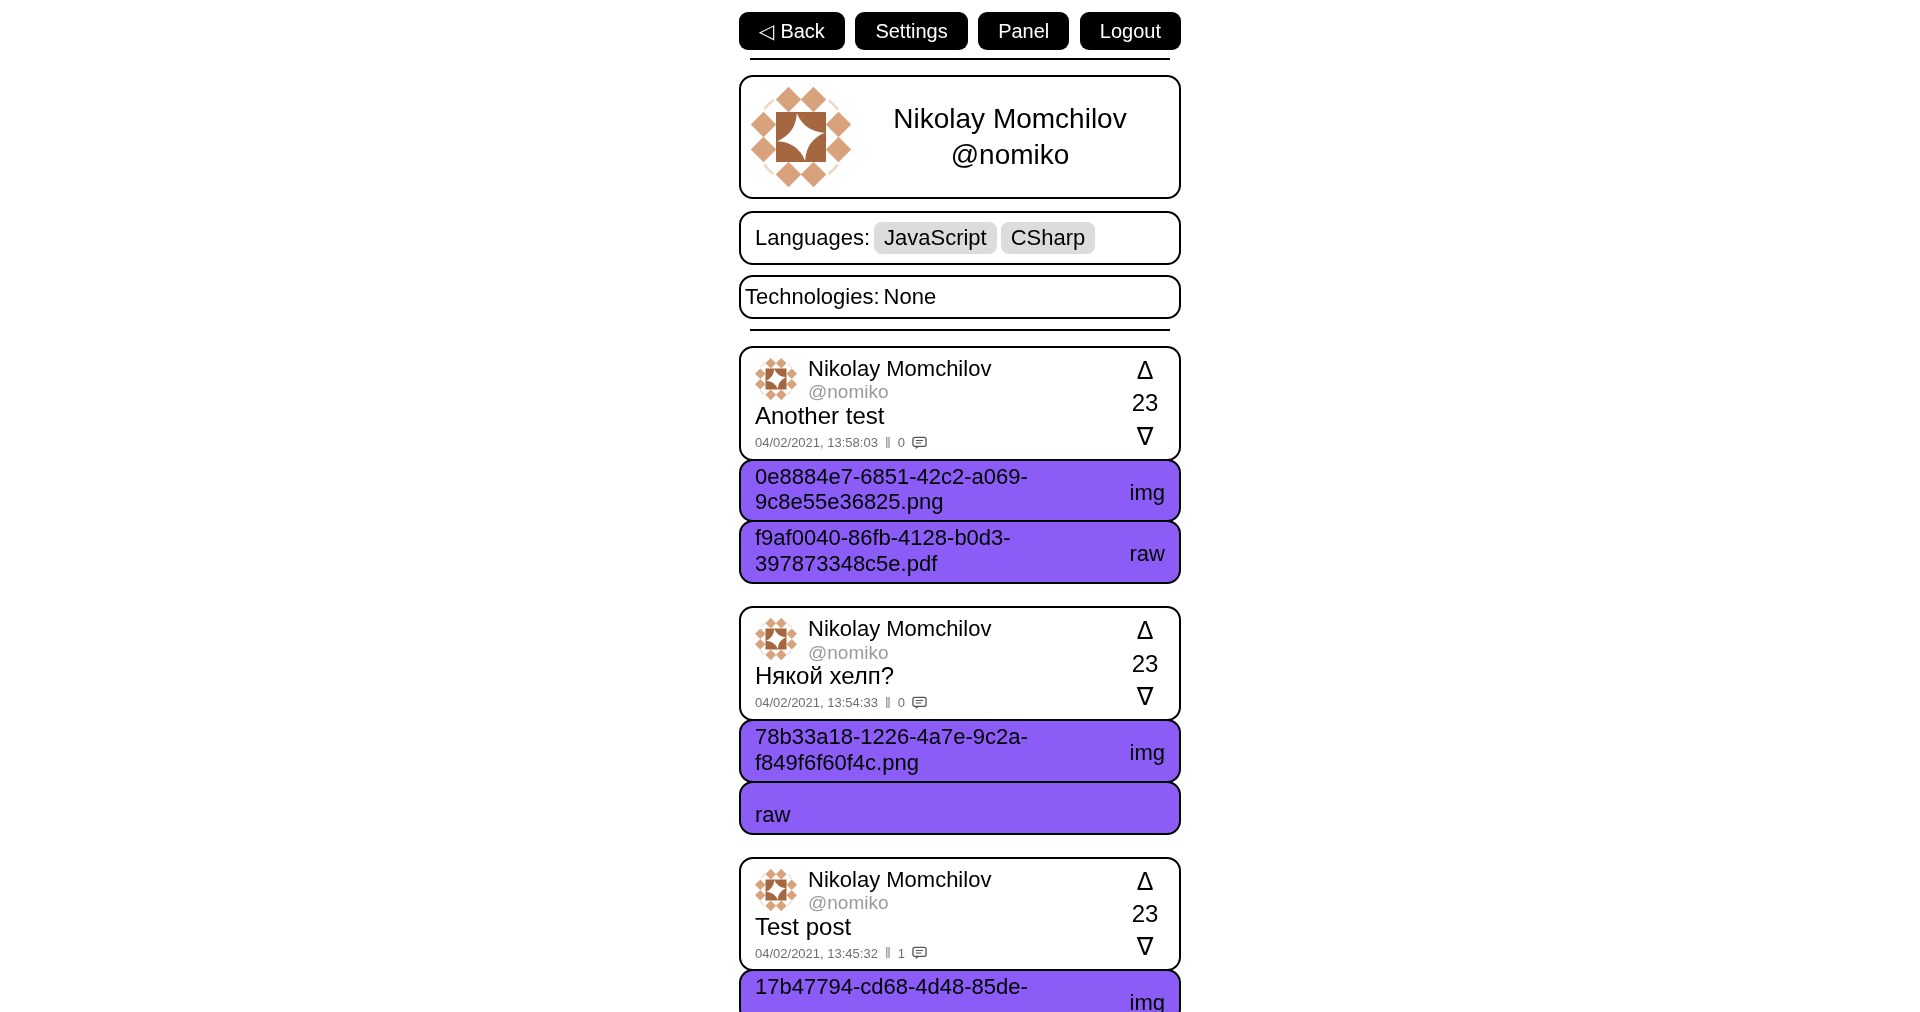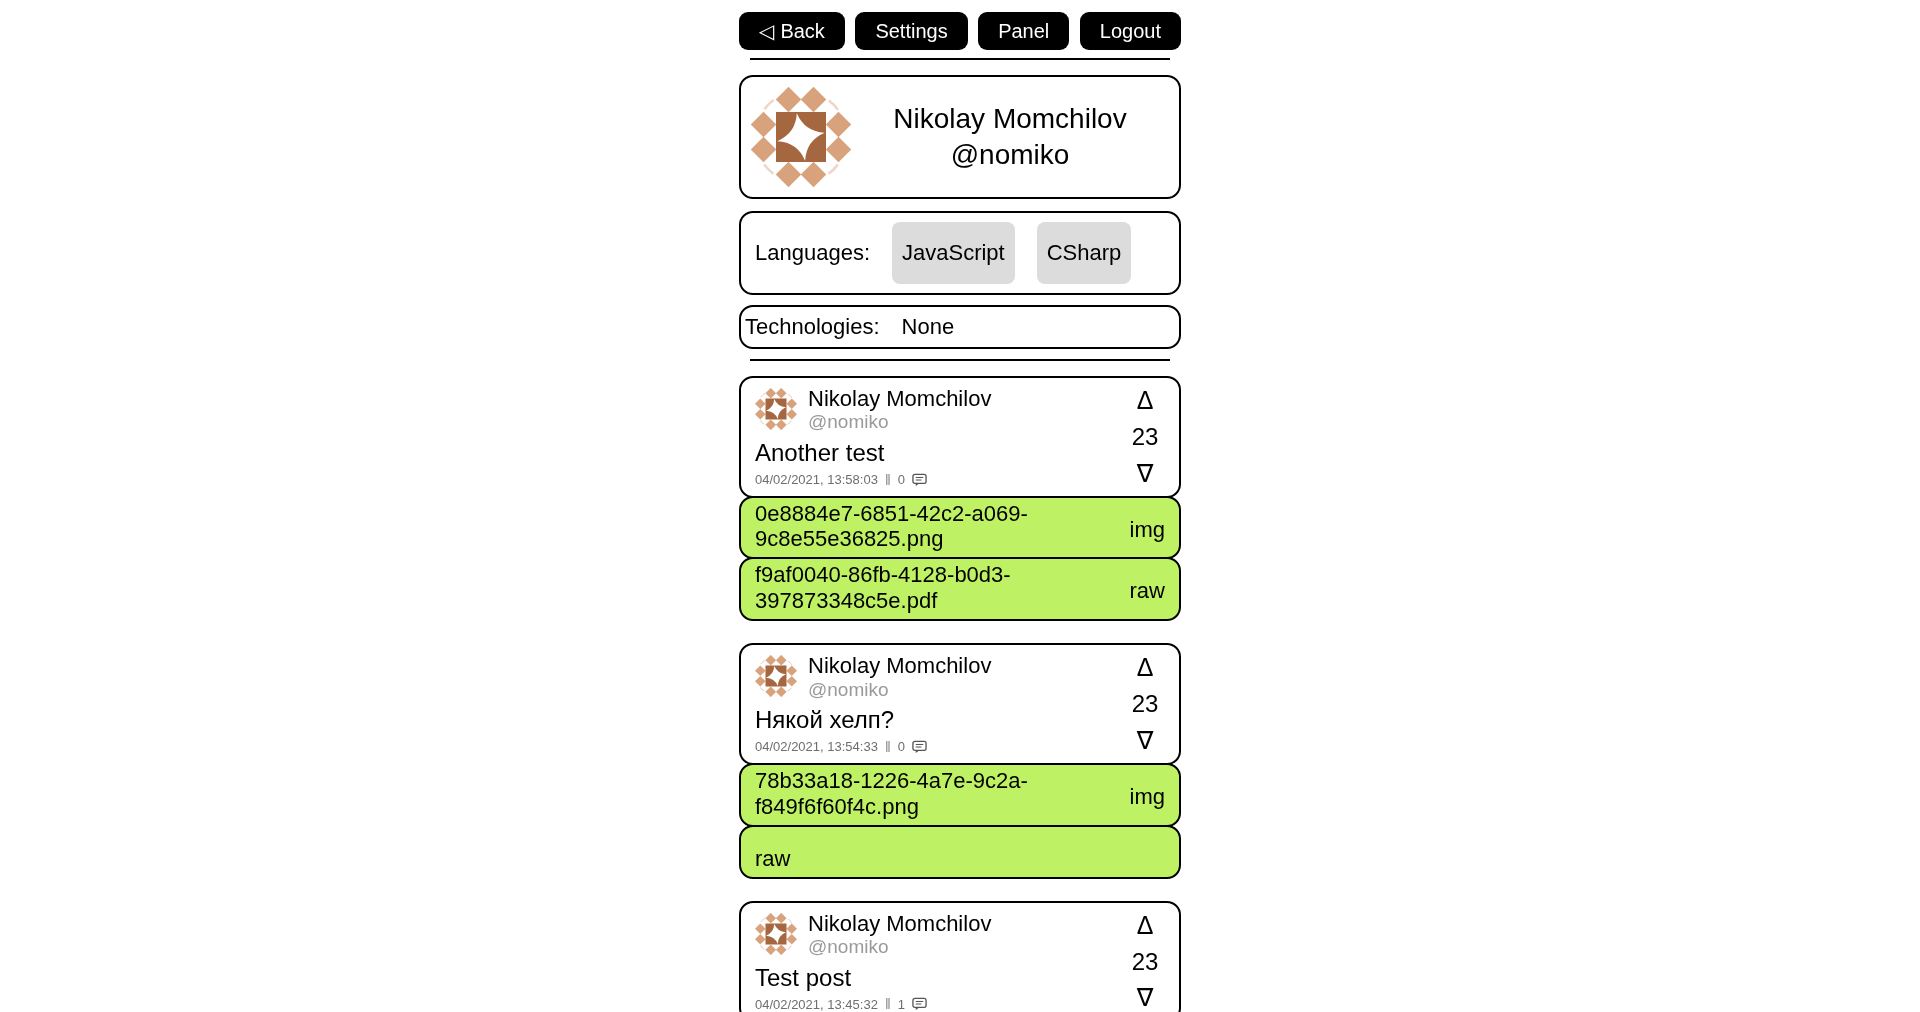--- a/index.html
+++ b/index.html
@@ -32,47 +32,47 @@
   hr.rule{border:none;border-top:2.5px solid #000;width:95%;margin:8px auto 15px auto;}
 
   
   .card{
     background:#fff;border:2px solid var(--card-border);border-radius:14px;
   }
   .profile-card{display:flex;align-items:center;padding:10px;margin-bottom:12px;}
   .profile-card .big-avatar{width:100px;height:100px;flex:0 0 auto;}
   .profile-name{flex:1;text-align:center;font-size:28px;line-height:1.28;}
 
-  .info-card{display:flex;align-items:center;gap:22px;padding:9px 14px;font-size:22px;margin-bottom:10px;}
-  .pill{background:var(--pill-bg);border-radius:8px;padding:18px 10px;}
+  .info-card{display:flex;align-items:center;gap:4px;padding:9px 14px;font-size:22px;margin-bottom:10px;}
+  .pill{background:var(--pill-bg);border-radius:8px;padding:3px 10px;}
   .tech-card{padding:7px 4px;}
 
   
   .post-group{margin-bottom:22px;}
   .post-card{display:flex;padding:8px 14px 8px 14px;position:relative;z-index:2;}
   .post-main{flex:1;min-width:0;}
   .post-header{display:flex;gap:11px;align-items:flex-start;}
   .small-avatar{width:42px;height:42px;flex:0 0 auto;margin-top:2px;}
   .author-name{font-size:22px;line-height:1.15;}
   .author-handle{font-size:19px;color:var(--handle-gray);line-height:1.15;}
-  .post-title{font-size:24px;margin-top:7px;line-height:1.1;}
+  .post-title{font-size:24px;line-height:1.1;}
   .post-meta{display:flex;align-items:center;gap:7px;margin-top:5px;font-size:13px;color:var(--meta-gray);}
   .meta-sep{font-size:14px;color:#888;}
   .comment-icon{display:inline-block;vertical-align:middle;color:#555;}
   .vote-col{
     width:40px;flex:0 0 auto;display:flex;flex-direction:column;
     justify-content:space-between;align-items:center;padding:2px 0;
   }
   .vote-arrow{font-size:25px;line-height:1;cursor:pointer;background:none;border:none;padding:0;font-family:inherit;color:#000;}
   .vote-count{font-size:24px;line-height:1;}
 
   .attachment-row{
     display:flex;justify-content:space-between;align-items:flex-start;gap:10px;
     padding:3px 14px 5px 14px;margin-top:-2px;position:relative;z-index:1;
-    font-size:22px;line-height:1.18;cursor:pointer;background:#bef264;
+    font-size:22px;line-height:1.18;cursor:pointer;background:#8b5cf6;
   }
   .attachment-name{flex:1;min-width:0;overflow-wrap:break-word;}
   .attachment-type{flex:0 0 auto;margin-top:16px;}
 
   .hidden-defs{position:absolute;width:0;height:0;overflow:hidden;}
 </style>
 </head>
 <body>
 
 <svg class="hidden-defs" xmlns="http://www.w3.org/2000/svg" aria-hidden="true">

